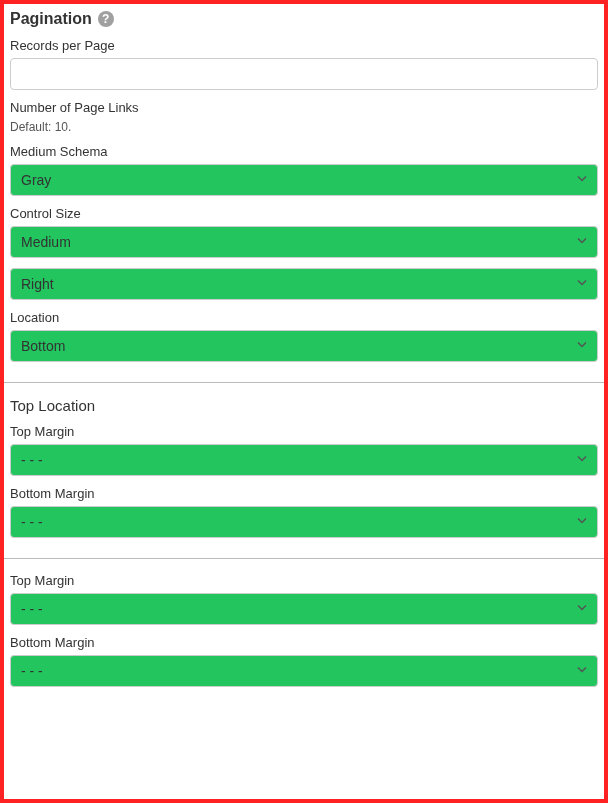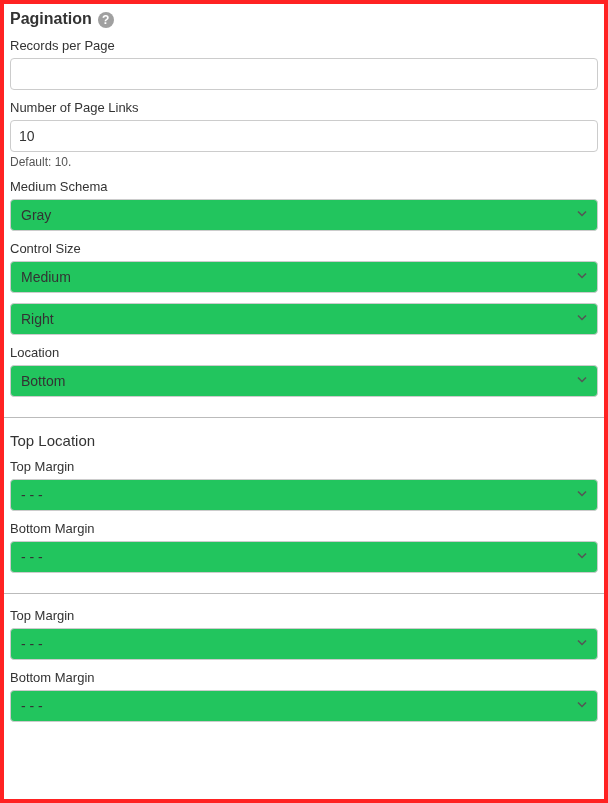--- a/index.html
+++ b/index.html
@@ -14,21 +14,21 @@
       height: 803px;
       border: 4px solid #f22;
       background: #fff;
       overflow: hidden;
     }
     .inner {
       padding: 6px 6px 0 6px;
     }
     .section-header {
       display: flex;
-      align-items: flex-end;
+      align-items: center;
       gap: 6px;
       margin-bottom: 6px;
     }
     .section-title {
       font-size: 16px;
       font-weight: 700;
       color: #333;
     }
     .help-icon {
       width: 16px;
@@ -115,21 +115,20 @@
       <span class="help-icon">?</span>
     </div>
 
     <div class="field">
       <label class="field-label">Records per Page</label>
       <input type="text" class="text-input" value="" style="">
     </div>
 
     <div class="field">
       <label class="field-label">Number of Page Links</label>
-      <input type="text" class="text-input" value="10" style="">
       <div class="hint">Default: 10.</div>
     </div>
 
     <div class="field">
       <label class="field-label">Medium Schema</label>
       <div class="select-wrap">
         <select class="select-input">
           <option>Gray</option>
         </select>
         <span class="chevron">

